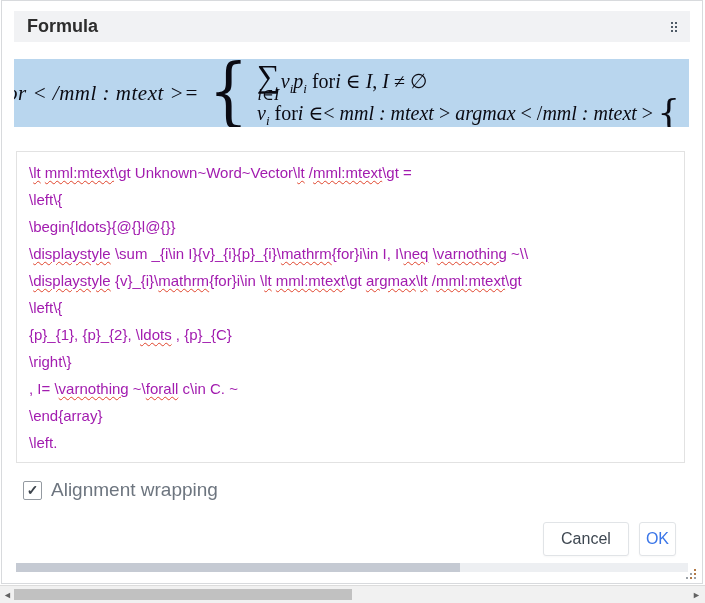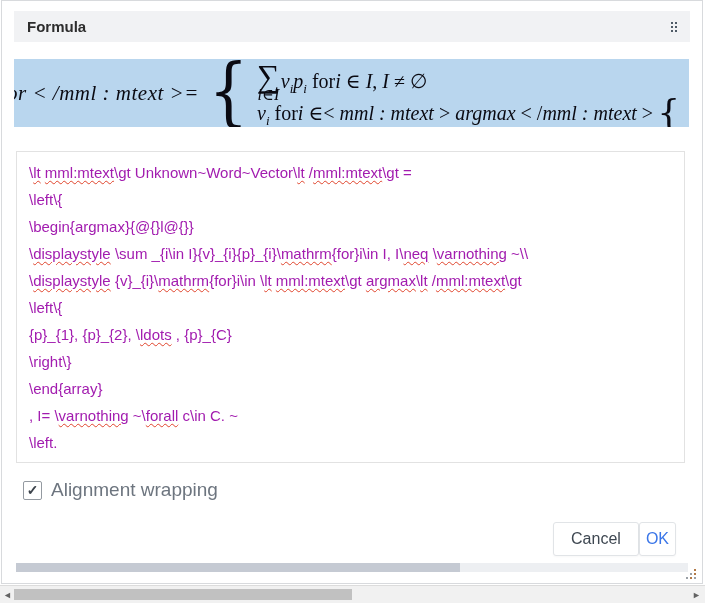--- a/index.html
+++ b/index.html
@@ -3,21 +3,21 @@
 <meta charset="utf-8">
 <style>
   html,body{margin:0;padding:0;background:#fff;}
   .page{position:relative;width:705px;height:603px;background:#fff;overflow:hidden;
         font-family:"Liberation Sans",sans-serif;}
   .dialog{position:absolute;left:1px;top:0;width:702px;height:584px;box-sizing:border-box;
           border:1px solid #d8dadd;background:#fff;}
   
   .titlebar{position:absolute;left:12px;right:12px;top:10px;height:31px;background:#f1f2f4;
             display:flex;align-items:center;justify-content:space-between;padding:0 13px;box-sizing:border-box;}
-  .title{font-size:15px;font-weight:bold;color:#2d2d2d;}
+  .title{font-size:18px;font-weight:bold;color:#2d2d2d;}
   .draghandle{width:6px;height:10px;position:relative;cursor:move;}
   .draghandle i{position:absolute;left:0;top:0;width:2px;height:2px;background:#4e5a66;
     box-shadow:4px 0 0 #4e5a66,0 4px 0 #4e5a66,4px 4px 0 #4e5a66,0 8px 0 #4e5a66,4px 8px 0 #4e5a66;}
   
   .preview{position:absolute;left:12px;right:13px;top:58px;height:68px;background:#b9d6ee;
            overflow:hidden;display:flex;align-items:center;color:#0a0a12;
            font-family:"Liberation Serif","DejaVu Serif",serif;}
   .pv-inner{display:flex;align-items:center;white-space:nowrap;margin-left:-7px;}
   .pv-left{font-style:italic;font-size:21px;letter-spacing:0.5px;}
   .pv-brace{font-size:74px;line-height:62px;font-weight:normal;margin:0 5px 4px 6px;
@@ -41,21 +41,21 @@
   .sp{text-decoration:underline;text-decoration-style:wavy;text-decoration-color:#e0442c;
       text-decoration-thickness:1px;text-underline-offset:2px;}
   
   .optionrow{position:absolute;left:21px;top:478px;display:flex;align-items:center;gap:9px;cursor:pointer;}
   .checkbox{width:19px;height:19px;box-sizing:border-box;border:1px solid #949aa1;border-radius:2px;
             background:#fff;display:flex;align-items:center;justify-content:center;}
   .check{display:none;color:#3c434b;font-size:14px;font-weight:bold;line-height:1;margin-top:-1px;}
   .checkbox.on .check{display:block;}
   .optlabel{font-size:19px;color:#6d757f;}
   
-  .actions{position:absolute;right:26px;top:521px;display:flex;gap:0;}
+  .actions{position:absolute;right:26px;top:521px;display:flex;gap:10px;}
   .btn{height:34px;background:#fff;border:1px solid #e1e4e7;border-radius:3px;font-size:16px;
        font-family:"Liberation Sans",sans-serif;cursor:pointer;box-shadow:0 1px 2px rgba(0,0,0,0.03);}
   .btn-cancel{color:#3e4751;padding:0 17px;}
   .btn-ok{color:#3b76e8;padding:0 6px;}
   
   .inner-scroll{position:absolute;left:14px;right:14px;bottom:11px;height:9px;background:#edeff2;}
   .inner-thumb{height:100%;background:#c5cad3;}
   
   .resize-grip{position:absolute;right:4px;bottom:2px;width:14px;height:14px;cursor:se-resize;}
   .resize-grip i{position:absolute;left:0;top:0;width:2px;height:2px;background:transparent;
@@ -98,28 +98,28 @@
             <span class="segs" id="row2segs"><span class="seg-it">v</span><sub class="seg-sub">i</sub><span class="seg-rm"> for</span><span class="seg-it">i</span><span class="seg-rm"> ∈</span><span class="seg-rm">&lt; </span><span class="seg-it">mml : mtext</span><span class="seg-rm"> &gt; </span><span class="seg-it">argmax</span><span class="seg-rm"> &lt; /</span><span class="seg-it">mml : mtext</span><span class="seg-rm"> &gt; </span></span>
             <span class="pv-brace2">{</span>
           </div>
         </div>
       </div>
     </div>
 
     <div class="editor" id="editor">
         <div class="ed-line">\<span class="sp">lt</span> <span class="sp">mml:mtext</span>\gt Unknown~Word~Vector\<span class="sp">lt</span> /<span class="sp">mml:mtext</span>\gt =</div>
         <div class="ed-line">\left\{</div>
-        <div class="ed-line">\begin{argmax}{@{}l@{}}</div>
+        <div class="ed-line">\begin{ldots}{@{}l@{}}</div>
         <div class="ed-line">\<span class="sp">displaystyle</span> \sum _{i\in I}{v}_{i}{p}_{i}\<span class="sp">mathrm</span>{for}i\in I, I\<span class="sp">neq</span> \<span class="sp">varnothing</span> ~\\</div>
         <div class="ed-line">\<span class="sp">displaystyle</span> {v}_{i}\<span class="sp">mathrm</span>{for}i\in \<span class="sp">lt</span> <span class="sp">mml:mtext</span>\gt <span class="sp">argmax</span>\<span class="sp">lt</span> /<span class="sp">mml:mtext</span>\gt</div>
         <div class="ed-line">\left\{</div>
         <div class="ed-line">{p}_{1}, {p}_{2}, \<span class="sp">ldots</span> , {p}_{C}</div>
         <div class="ed-line">\right\}</div>
+        <div class="ed-line">, I= \<span class="sp">varnothing</span> ~\<span class="sp">forall</span> c\in C. ~</div>
         <div class="ed-line">\end{array}</div>
-        <div class="ed-line">, I= \<span class="sp">varnothing</span> ~\<span class="sp">forall</span> c\in C. ~</div>
         <div class="ed-line">\left.</div>
       </div>
 
     <label class="optionrow">
       <span class="checkbox on" id="alignCheckbox">
         <span class="check">✓</span>
       </span>
       <span class="optlabel">Alignment wrapping</span>
     </label>
 

